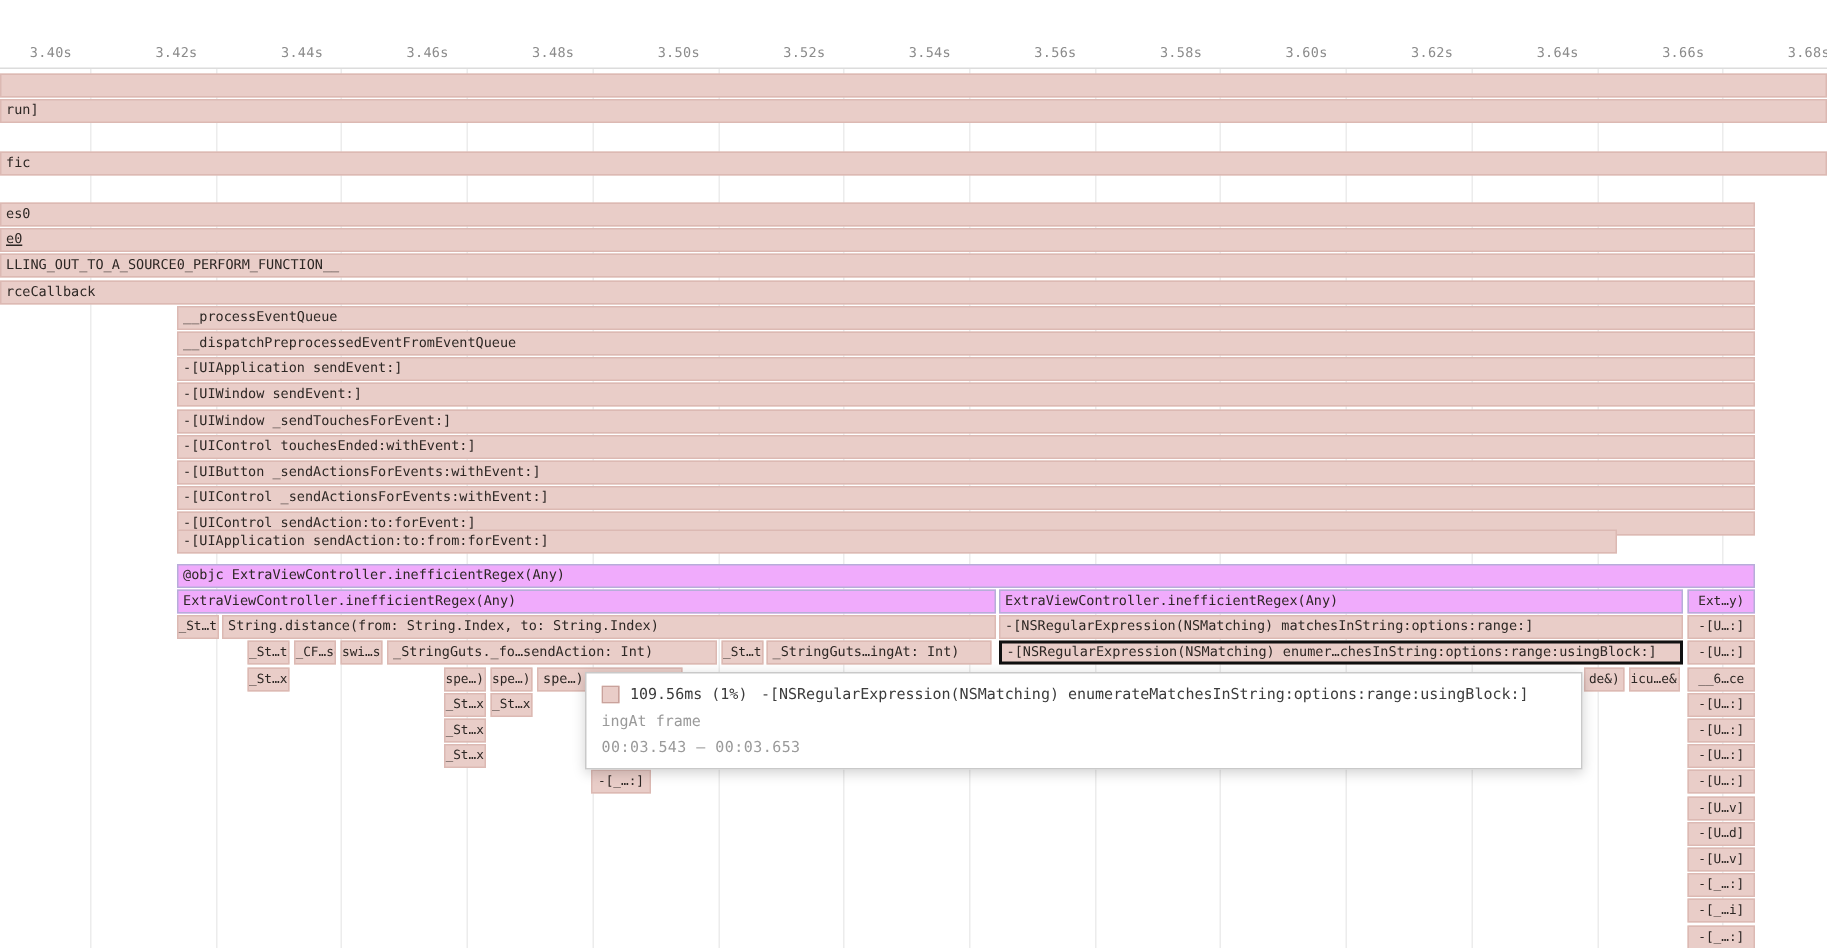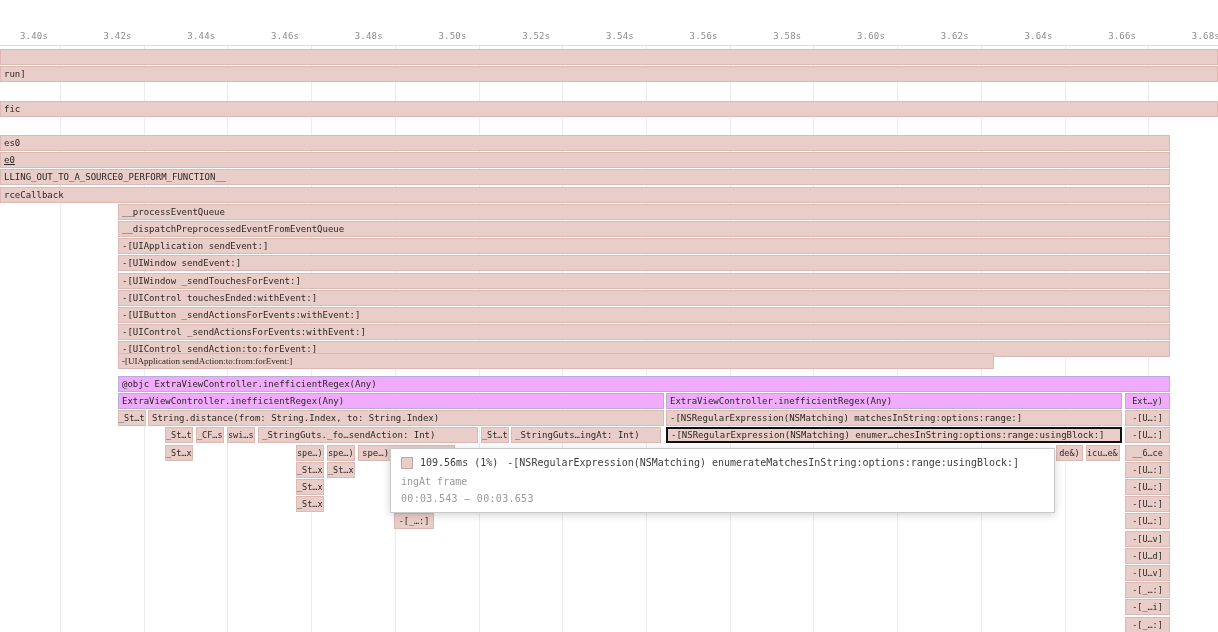--- a/index.html
+++ b/index.html
@@ -31,21 +31,21 @@
   .frame.pink{background:#e9cdc8;border:1px solid #dcb9b3;}
   .frame.purple{background:#f0abfc;border:1px solid #b7add9;}
   .frame.small{padding:0;text-align:center;font-size:8.5px;}
   .frame.selected{border:2px solid #111111;z-index:3;line-height:13px;}
   
   .tooltip{
     position:absolute;box-sizing:border-box;background:#ffffff;
     border:1px solid #c9c9c9;box-shadow:0 2px 8px rgba(0,0,0,0.18);
     padding:8px 10px;z-index:10;font-size:10px;color:#3c3c3c;
   }
-  .tt-line1{display:flex;align-items:flex-start;white-space:nowrap;overflow:hidden;}
+  .tt-line1{display:flex;align-items:center;white-space:nowrap;overflow:hidden;}
   .swatch{
     display:inline-block;width:10px;height:10px;background:#e9cdc8;
     border:1px solid #c9a29c;margin-right:7px;flex:0 0 auto;
   }
   .tt-duration{margin-right:9px;}
   .tt-note{margin-top:7px;color:#9a9a9a;}
   .tt-range{margin-top:6px;color:#9a9a9a;letter-spacing:0.3px;}
 </style>
 </head>
 <body>
@@ -78,21 +78,21 @@
         <div class="frame pink" style="left: 0px; top: 186.6px; width: 1170px; height: 16px;">rceCallback</div>
         <div class="frame pink" style="left: 118px; top: 203.8px; width: 1052px; height: 16px;">__processEventQueue</div>
         <div class="frame pink" style="left: 118px; top: 221px; width: 1052px; height: 16px;">__dispatchPreprocessedEventFromEventQueue</div>
         <div class="frame pink" style="left: 118px; top: 238.2px; width: 1052px; height: 16px;">-[UIApplication sendEvent:]</div>
         <div class="frame pink" style="left: 118px; top: 255.4px; width: 1052px; height: 16px;">-[UIWindow sendEvent:]</div>
         <div class="frame pink" style="left: 118px; top: 272.6px; width: 1052px; height: 16px;">-[UIWindow _sendTouchesForEvent:]</div>
         <div class="frame pink" style="left: 118px; top: 289.8px; width: 1052px; height: 16px;">-[UIControl touchesEnded:withEvent:]</div>
         <div class="frame pink" style="left: 118px; top: 307px; width: 1052px; height: 16px;">-[UIButton _sendActionsForEvents:withEvent:]</div>
         <div class="frame pink" style="left: 118px; top: 324.2px; width: 1052px; height: 16px;">-[UIControl _sendActionsForEvents:withEvent:]</div>
         <div class="frame pink" style="left: 118px; top: 341.4px; width: 1052px; height: 16px;">-[UIControl sendAction:to:forEvent:]</div>
-        <div class="frame pink" style="left: 118px; top: 353px; width: 876px; height: 16px; font-family: Liberation Serif, serif;">-[UIApplication sendAction:to:from:forEvent:]</div>
+        <div class="frame pink" style="left: 118px; top: 353px; width: 960px; height: 16px;">-[UIApplication sendAction:to:from:forEvent:]</div>
         <div class="frame purple" style="left: 118px; top: 375.8px; width: 1052px; height: 16px;">@objc ExtraViewController.inefficientRegex(Any)</div>
         <div class="frame purple" style="left: 118px; top: 393px; width: 546px; height: 16px;">ExtraViewController.inefficientRegex(Any)</div>
         <div class="frame purple" style="left: 666px; top: 393px; width: 456px; height: 16px;">ExtraViewController.inefficientRegex(Any)</div>
         <div class="frame purple small" style="left: 1125px; top: 393px; width: 45px; height: 16px;">Ext…y)</div>
         <div class="frame pink small" style="left: 118px; top: 410.2px; width: 28px; height: 16px;">_St…t)</div>
         <div class="frame pink" style="left: 148px; top: 410.2px; width: 516px; height: 16px;">String.distance(from: String.Index, to: String.Index)</div>
         <div class="frame pink" style="left: 666px; top: 410.2px; width: 456px; height: 16px;">-[NSRegularExpression(NSMatching) matchesInString:options:range:]</div>
         <div class="frame pink small" style="left: 1125px; top: 410.2px; width: 45px; height: 16px;">-[U…:]</div>
         <div class="frame pink small" style="left: 165px; top: 427.4px; width: 28px; height: 16px;">_St…t)</div>
         <div class="frame pink small" style="left: 196px; top: 427.4px; width: 28px; height: 16px;">_CF…se</div>

